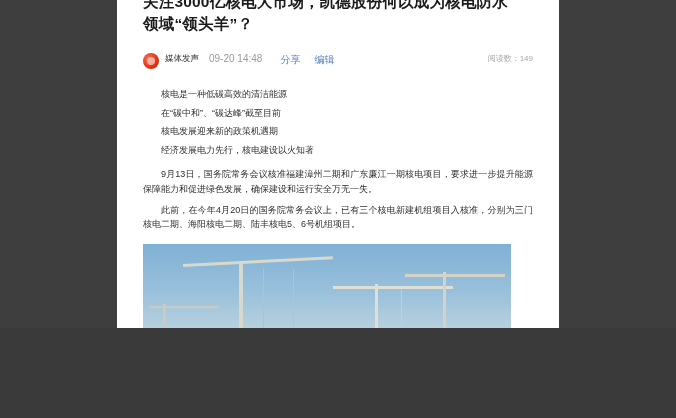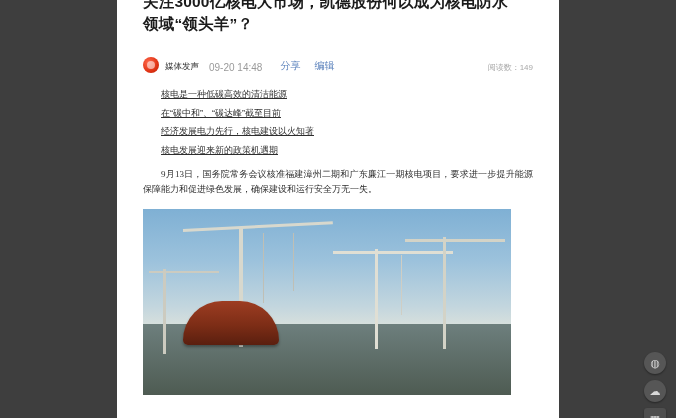--- a/index.html
+++ b/index.html
@@ -9,21 +9,21 @@
   body {
     width: 676px;
     height: 418px;
     overflow: hidden;
     background: #3a3a3a;
     font-family: "Liberation Sans", sans-serif;
   }
   .page {
     position: relative;
     width: 676px;
-    height: 418px;
+    height: 328px;
     background: #3e3e3e;
     overflow: hidden;
   }
   .sheet {
     position: absolute;
     left: 117px;
     top: 0;
     width: 442px;
     min-height: 418px;
     background: #ffffff;
@@ -41,21 +41,21 @@
   }
   .title-line1 {
     display: block;
     margin-top: -9px;
   }
   .title-line2 {
     display: block;
   }
   .meta-row {
     display: flex;
-    align-items: flex-end;
+    align-items: flex-start;
     margin-top: 18px;
     height: 20px;
   }
   .avatar {
     width: 16px;
     height: 16px;
     border-radius: 50%;
     background: radial-gradient(circle at 35% 35%, #ff6a4d 0%, #e03213 60%, #b31f08 100%);
     flex: 0 0 auto;
     margin-right: 6px;
@@ -102,25 +102,23 @@
   .para {
     font-size: 9px;
     line-height: 14.6px;
     color: #2e2e2e;
     margin: 0 0 6px 0;
     text-indent: 18px;
     text-align: justify;
   }
   .para.tight {
     margin-bottom: 4px;
-    text-decoration: underline;
   }
   .para.gap-top {
     margin-top: 10px;
-    font-family: Liberation Serif, serif;
   }
   .figure {
     margin-top: 12px;
     width: 368px;
     height: 186px;
     position: relative;
     overflow: hidden;
     background: linear-gradient(to bottom, #8fb9d8 0%, #a9c9de 38%, #bcd2dd 52%, #6d7f7d 62%, #4e5b52 100%);
   }
   
@@ -197,23 +195,24 @@
       <span class="author-name">媒体发声</span>
       <span class="pub-date">09-20 14:48</span>
       <span class="meta-link">分享</span>
       <span class="meta-link">编辑</span>
       <span class="read-count">阅读数：149</span>
     </div>
 
     <div class="body-text">
       <p class="para tight">核电是一种低碳高效的清洁能源</p>
       <p class="para tight">在“碳中和”、“碳达峰”截至目前</p>
+      <p class="para tight">核电发展迎来新的政策机遇期</p>
       <p class="para tight">经济发展电力先行，核电建设以火知著</p>
-      <p class="para tight">核电发展迎来新的政策机遇期</p>
       <p class="para gap-top">9月13日，国务院常务会议核准福建漳州二期和广东廉江一期核电项目，要求进一步提升能源保障能力和促进绿色发展，确保建设和运行安全万无一失。</p>
+      <p class="para">此前，在今年4月20日的国务院常务会议上，已有三个核电新建机组项目入核准，分别为三门核电二期、海阳核电二期、陆丰核电5、6号机组项目。</p>
     </div>
 
     <div class="figure" aria-label="核电站建设现场吊装穹顶照片">
       <div class="sky"></div>
 
       <div class="crane mast4"></div>
       <div class="crane jib4"></div>
       <div class="crane mast1"></div>
       <div class="crane jib1"></div>
       <div class="crane cable1"></div>

